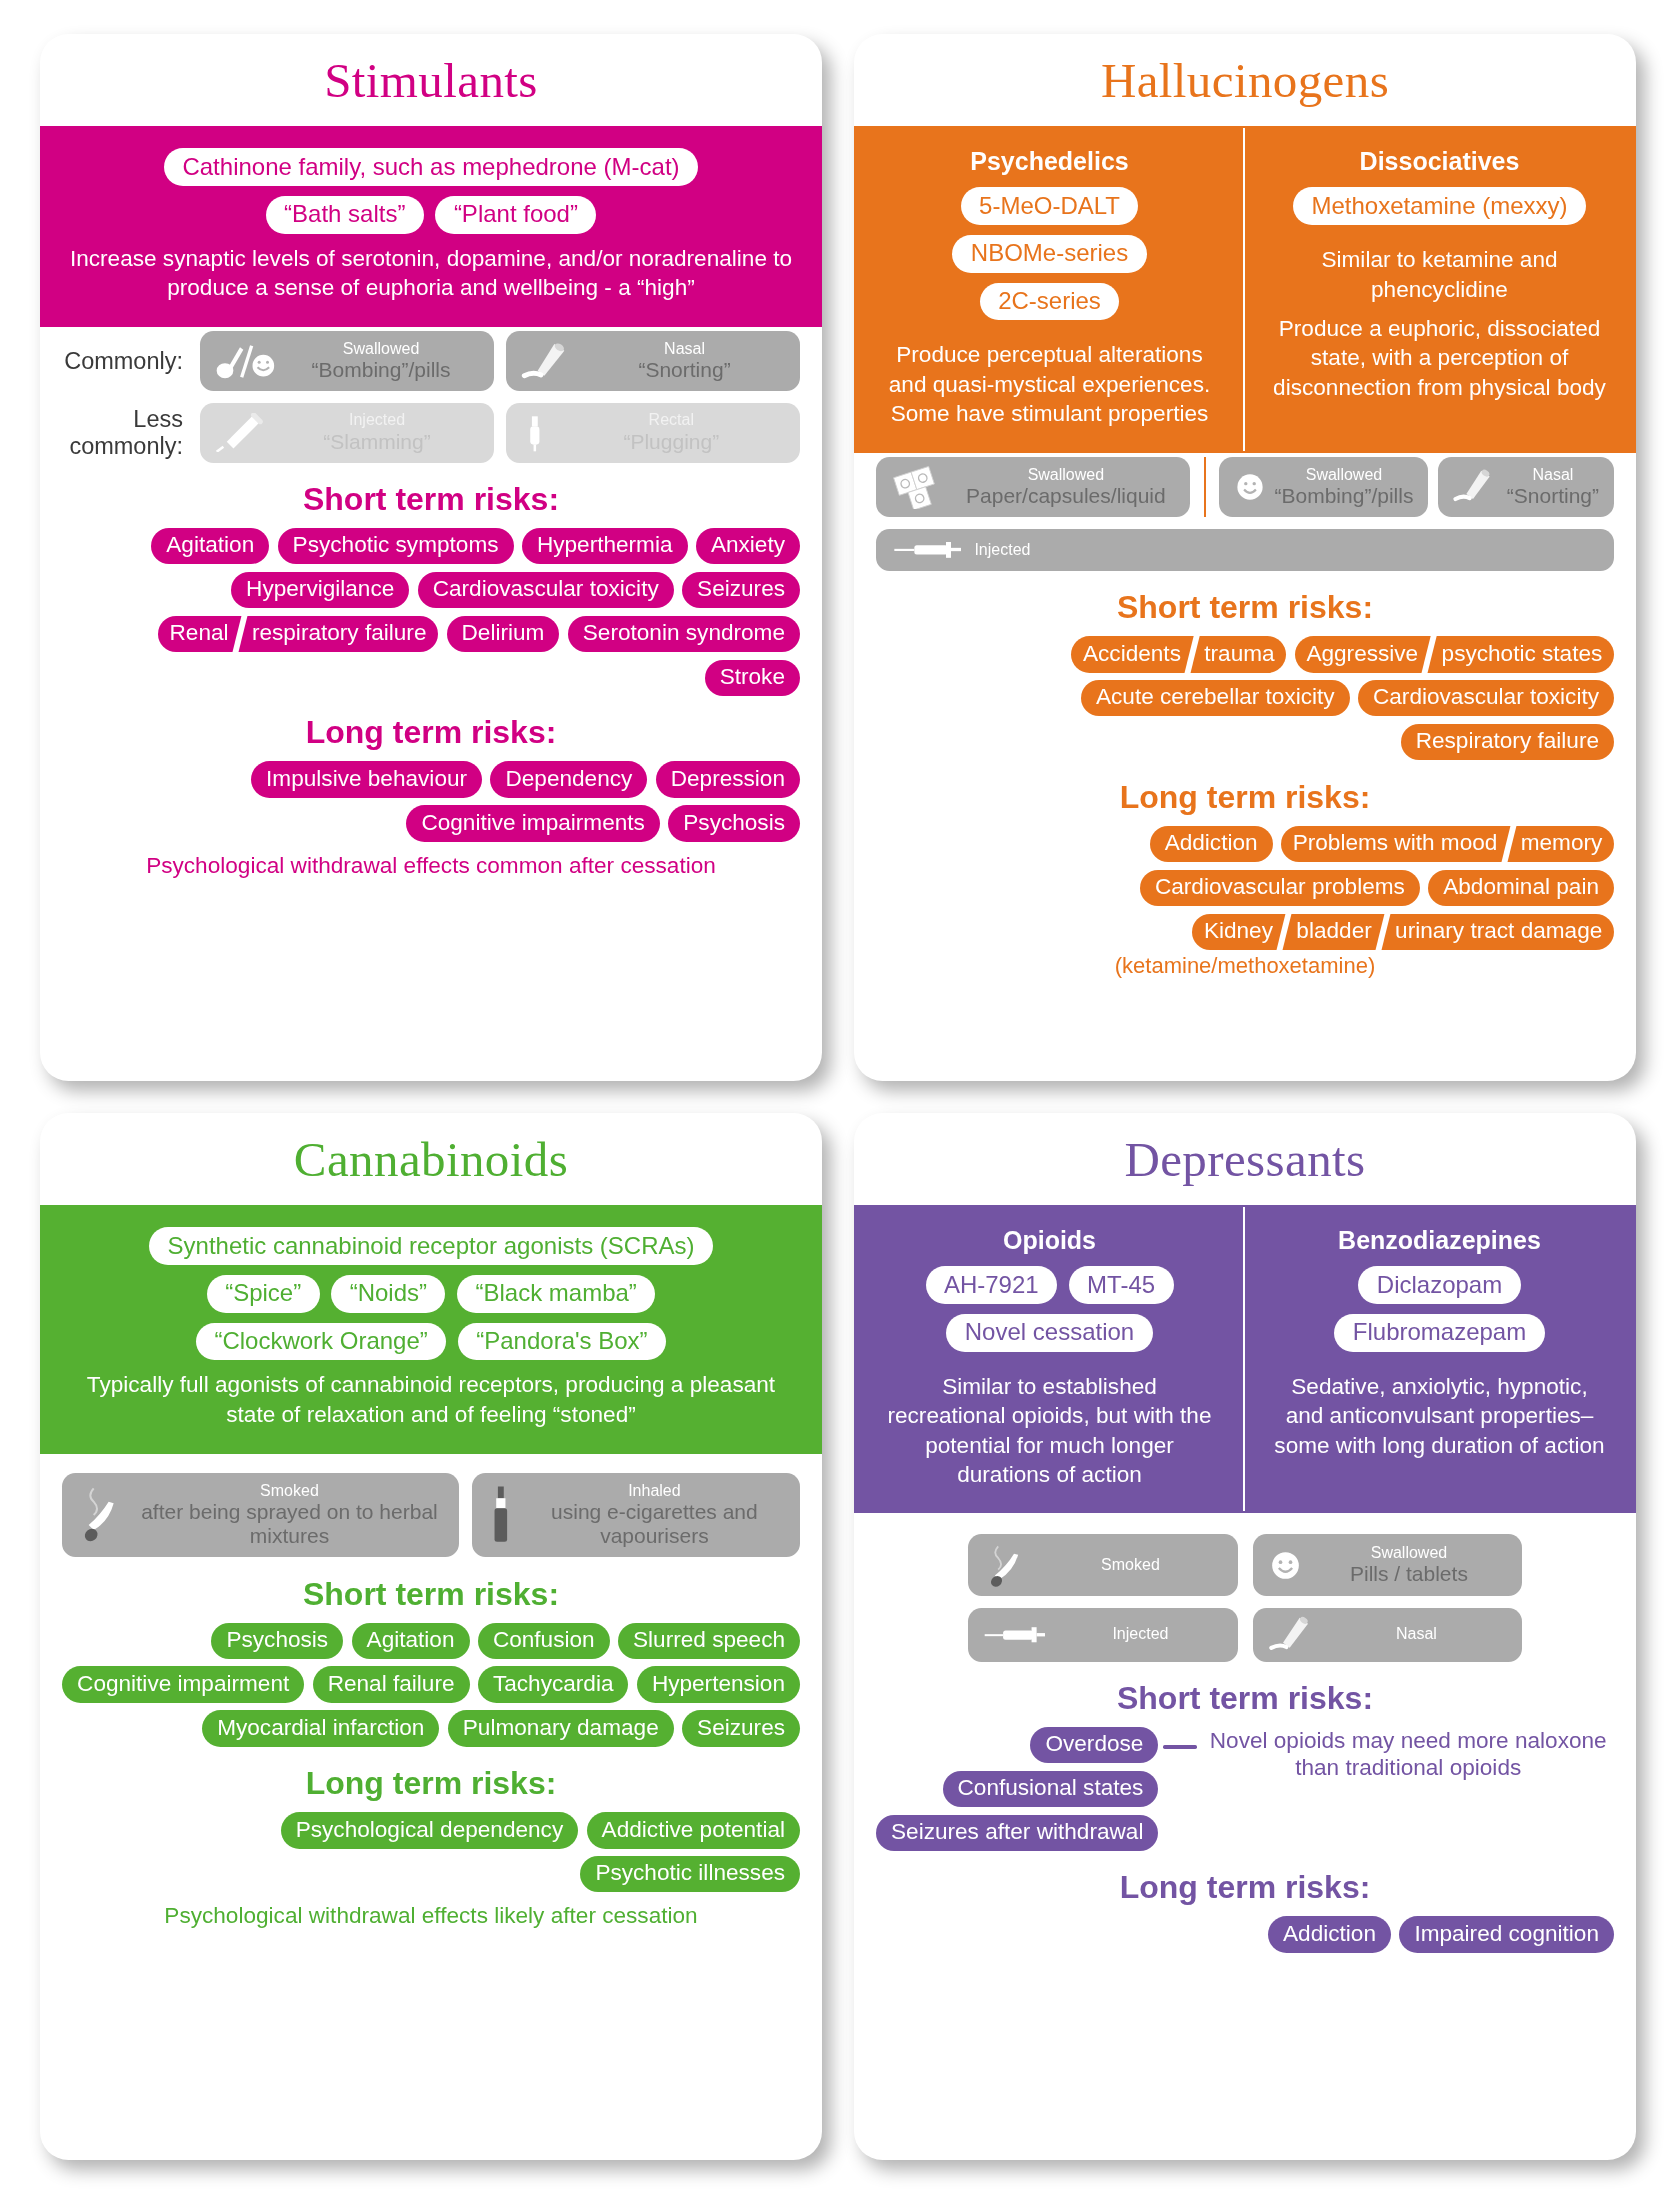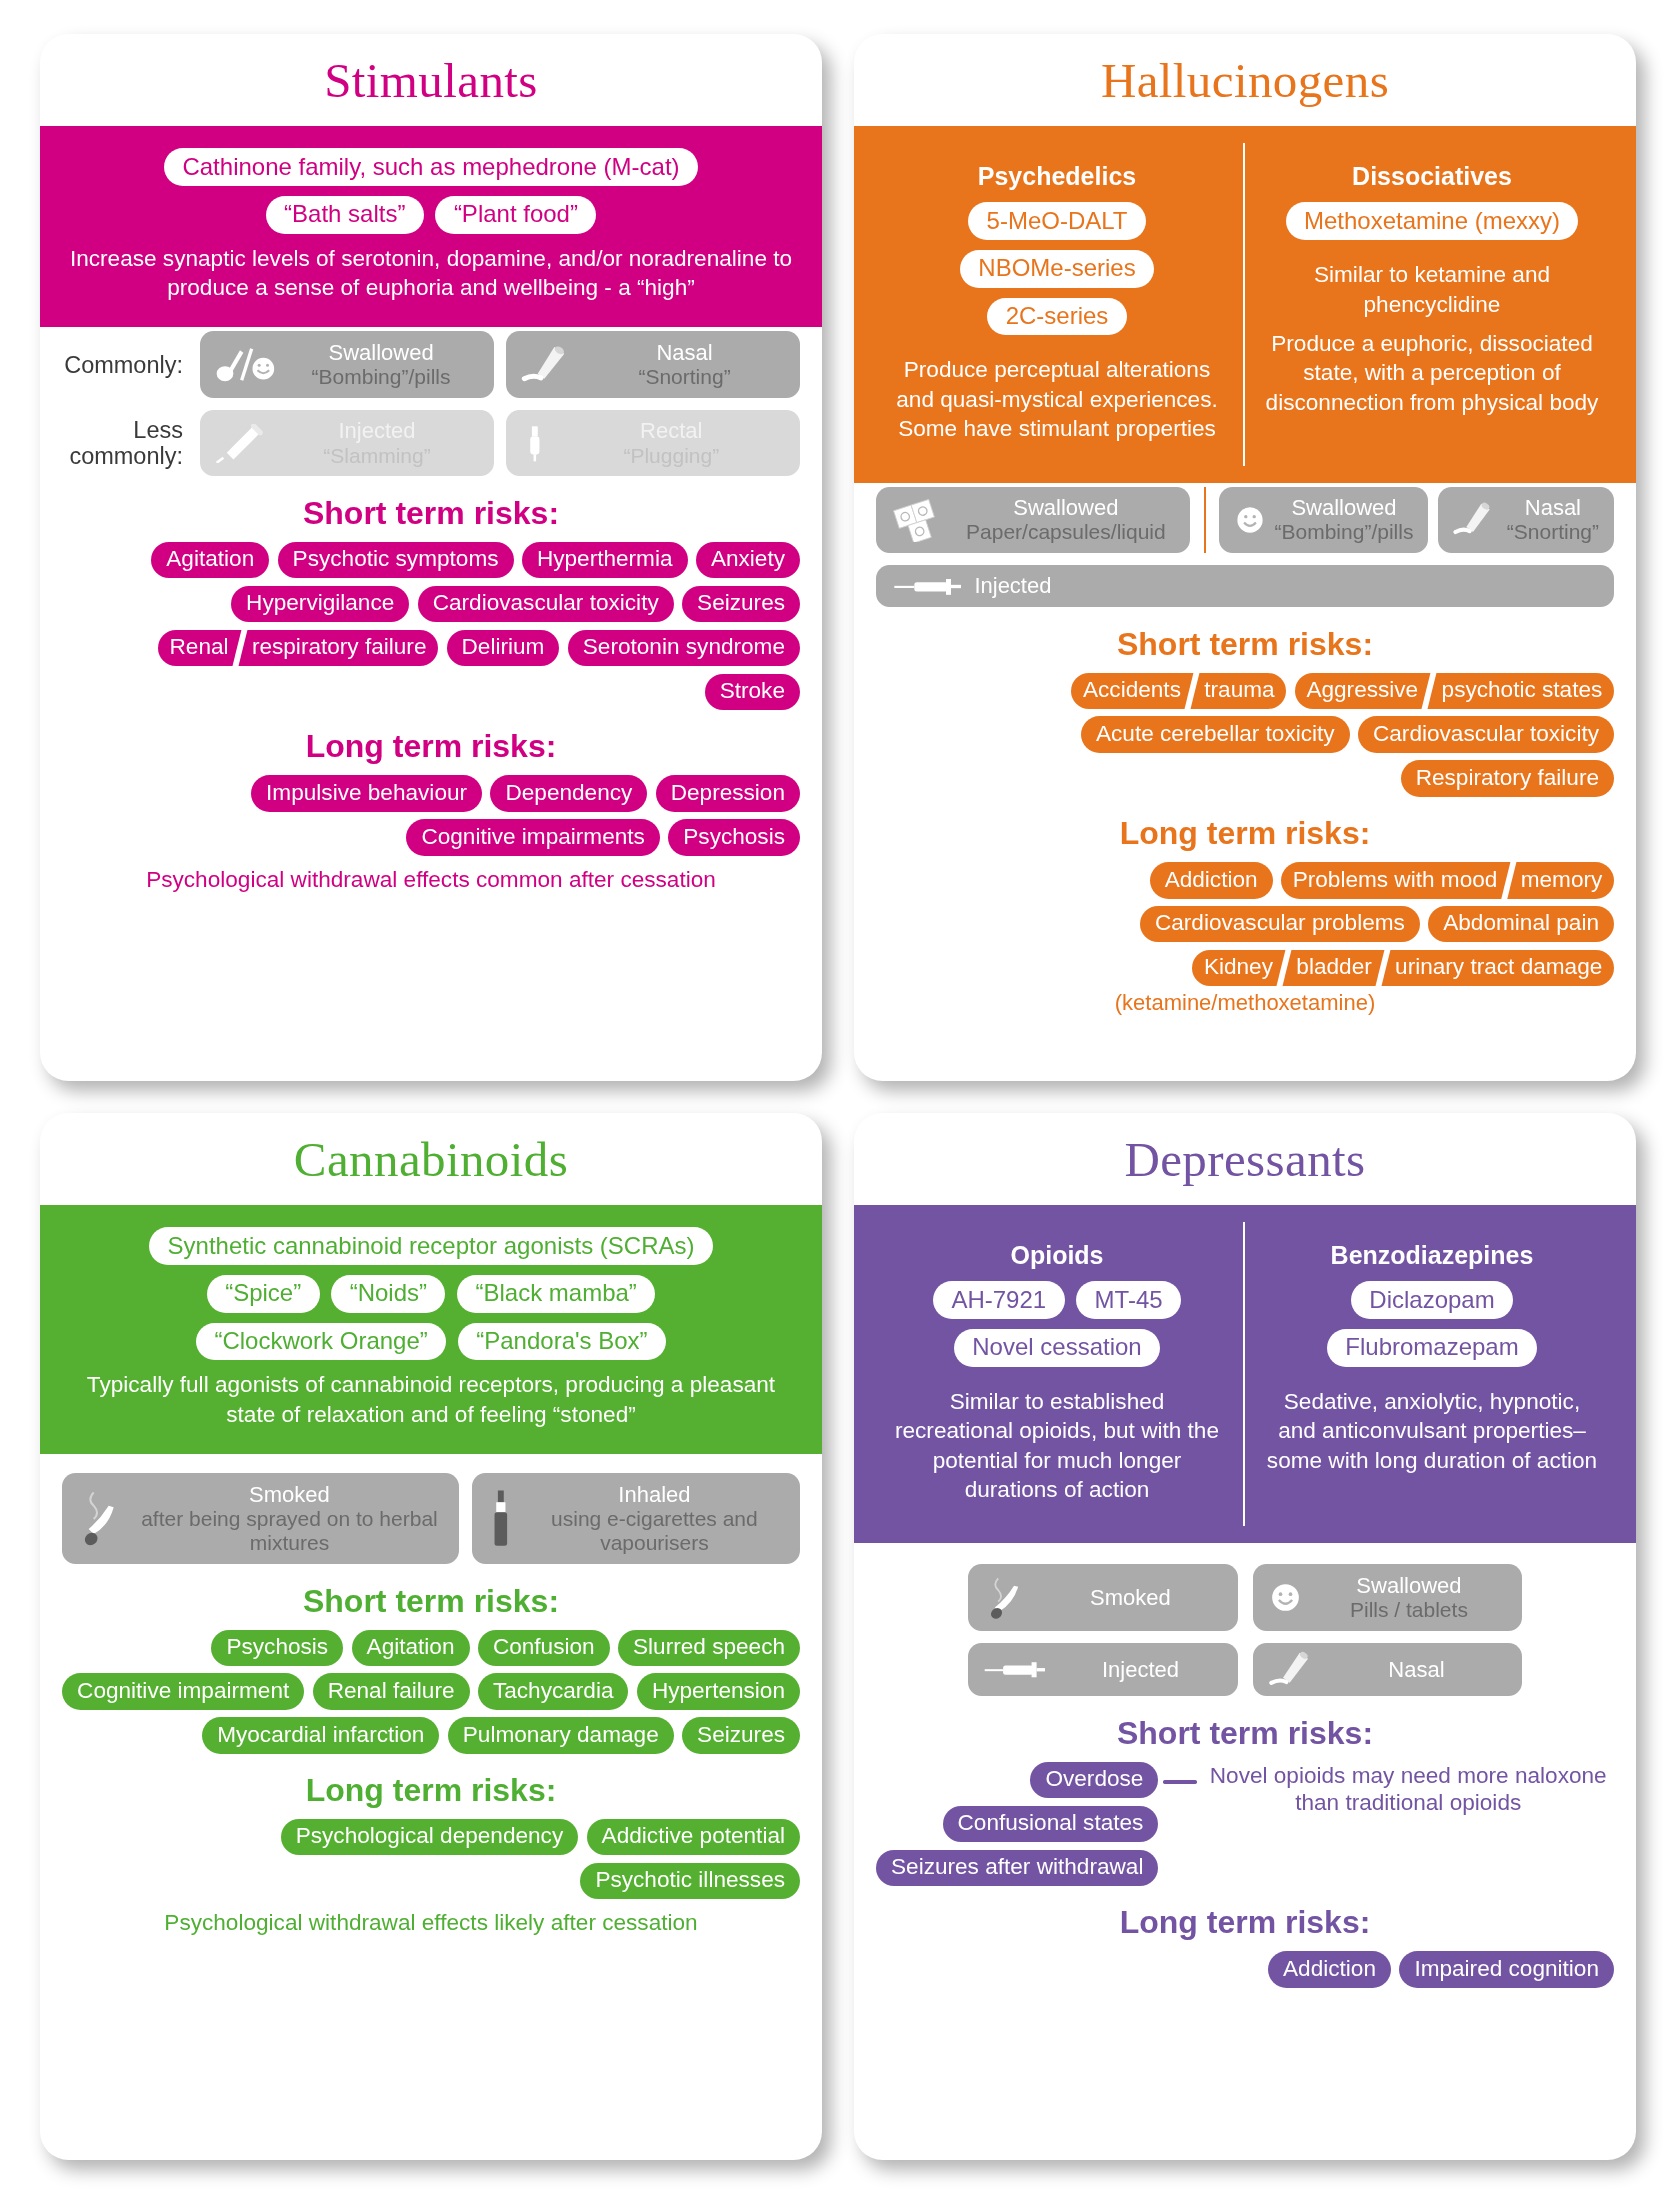--- a/index.html
+++ b/index.html
@@ -37,21 +37,21 @@
     padding: 18.4px 0 17px 0;
   }
   .hero {
     padding: 22px 20px 25px 20px;
     color: #fff;
     text-align: center;
   }
   .hero.split {
     display: grid;
     grid-template-columns: 1fr 1fr;
-    padding: 17px;
+    padding: 2px;
   }
   .hero-col {
     padding: 18.4px 18.4px 22px 18.4px;
     text-align: center;
     display: flex;
     flex-direction: column;
     align-items: center;
   }
   .hero-col.left { border-right: 2.5px solid #fff; }
   .subhead {
@@ -96,21 +96,21 @@
     color: #fff;
     display: flex;
     align-items: center;
     gap: 8.4px;
     padding: 8.4px 15px;
     font-size: 22px;
     line-height: 1.16;
   }
   .route.light { background: #d9d9d9; color: #b5b5b5; }
   .route-text { text-align: center; flex: 1; }
-  .route-main { display: block; color: #fff; font-size: 22px; }
+  .route-main { display: block; color: #fff; font-size: 16px; }
   .route-sub { display: block; color: #6b6b6b; font-size: 21px; }
   .route.light .route-main { color: #f2f2f2; }
   .route.light .route-sub { color: #c2c2c2; }
   .route-ico { flex: 0 0 auto; display: flex; align-items: center; justify-content: center; }
   .rowlabel {
     font-size: 23.5px; color: #3a3a3a; text-align: right;
     line-height: 1.12; padding-right: 5px;
   }
   
   .risk-head {

